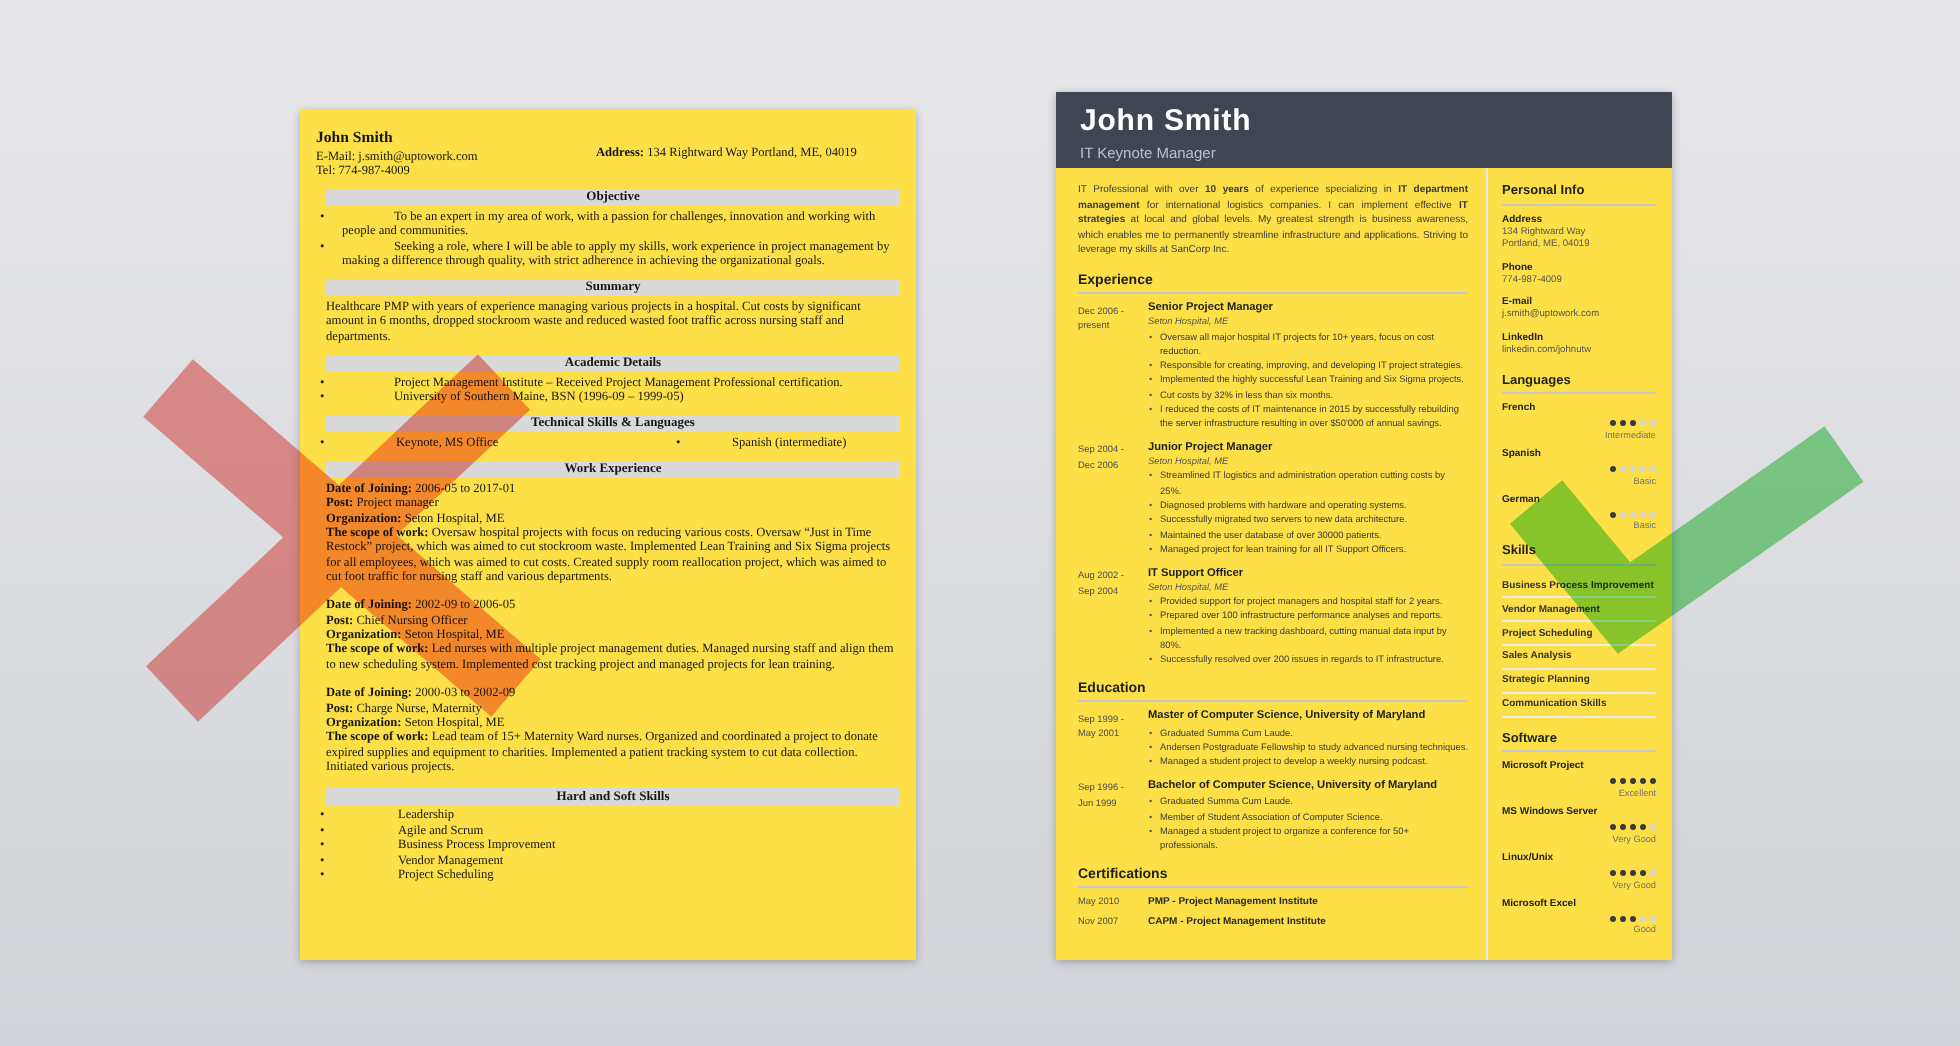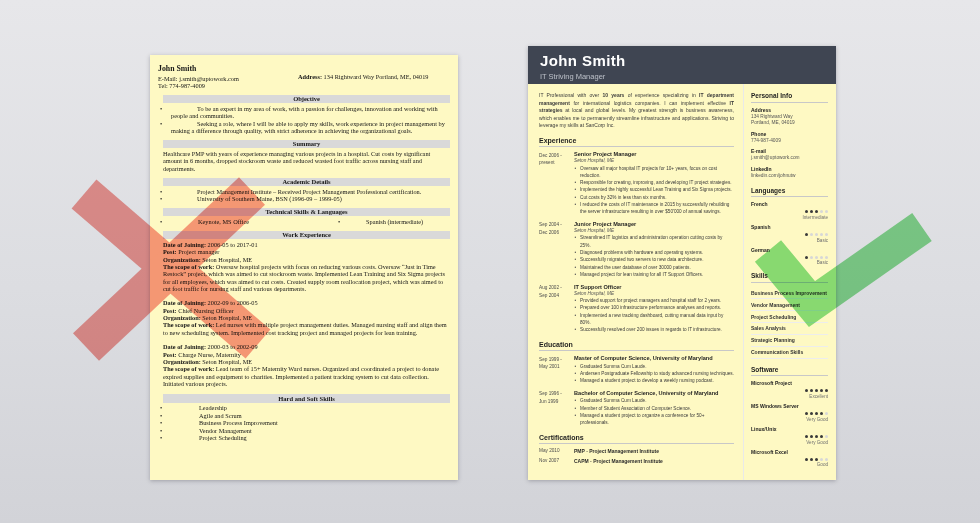--- a/index.html
+++ b/index.html
@@ -2,21 +2,21 @@
 <html><head>
 <meta charset="utf-8">
 <style>
   * { margin:0; padding:0; box-sizing:border-box; }
   html,body { width:980px; height:523px; }
   body {
     position:relative; overflow:hidden;
     background:linear-gradient(180deg,#e7e7ea 0%,#dcdde1 55%,#d2d3d8 100%);
     font-family:"Liberation Sans", sans-serif;
   }
-  .page { position:absolute; background:#fef9c3; box-shadow:0 1px 4px rgba(60,60,75,.35); overflow:hidden; }
+  .page { position:absolute; background:#fde047; box-shadow:0 1px 4px rgba(60,60,75,.35); overflow:hidden; }
 
   
   .bad-page { left:150px; top:55px; width:308px; height:425px; padding:9px 8px;
     font-family:"Liberation Serif", serif; font-size:6.3px; line-height:1.17; color:#161616; }
   .bad-header { display:flex; }
   .bad-h-left { flex:1; }
   .bad-name { font-size:7.8px; font-weight:bold; margin-bottom:1.5px; }
   .bad-h-right { width:152px; padding-top:9px; }
   .bar { background:#d9d9d9; text-align:center; font-weight:bold; font-size:6.5px;
     padding:0.5px 0; margin:5.5px 0 1.5px 5px; }
@@ -136,21 +136,21 @@
     <li>Agile and Scrum</li>
     <li>Business Process Improvement</li>
     <li>Vendor Management</li>
     <li>Project Scheduling</li>
   </ul>
 </div>
 
 <div class="page good-page">
   <div class="good-header">
     <div class="good-name">John Smith</div>
-    <div class="good-title">IT Striving Manager</div>
+    <div class="good-title">IT Keynote Manager</div>
   </div>
   <div class="good-body">
     <div class="good-main">
       <p class="summary"><span>IT Professional with over </span><b>10 years</b><span> of experience specializing in </span><b>IT department management</b><span> for international logistics companies. I can implement effective </span><b>IT strategies</b><span> at local and global levels. My greatest strength is business awareness, which enables me to permanently streamline infrastructure and applications. Striving to leverage my skills at SanCorp Inc.</span></p>
 
       <div class="sec-h">Experience</div>
 
       <div class="job-row">
         <div class="job-dates">
           <div>Dec 2006 -</div>

